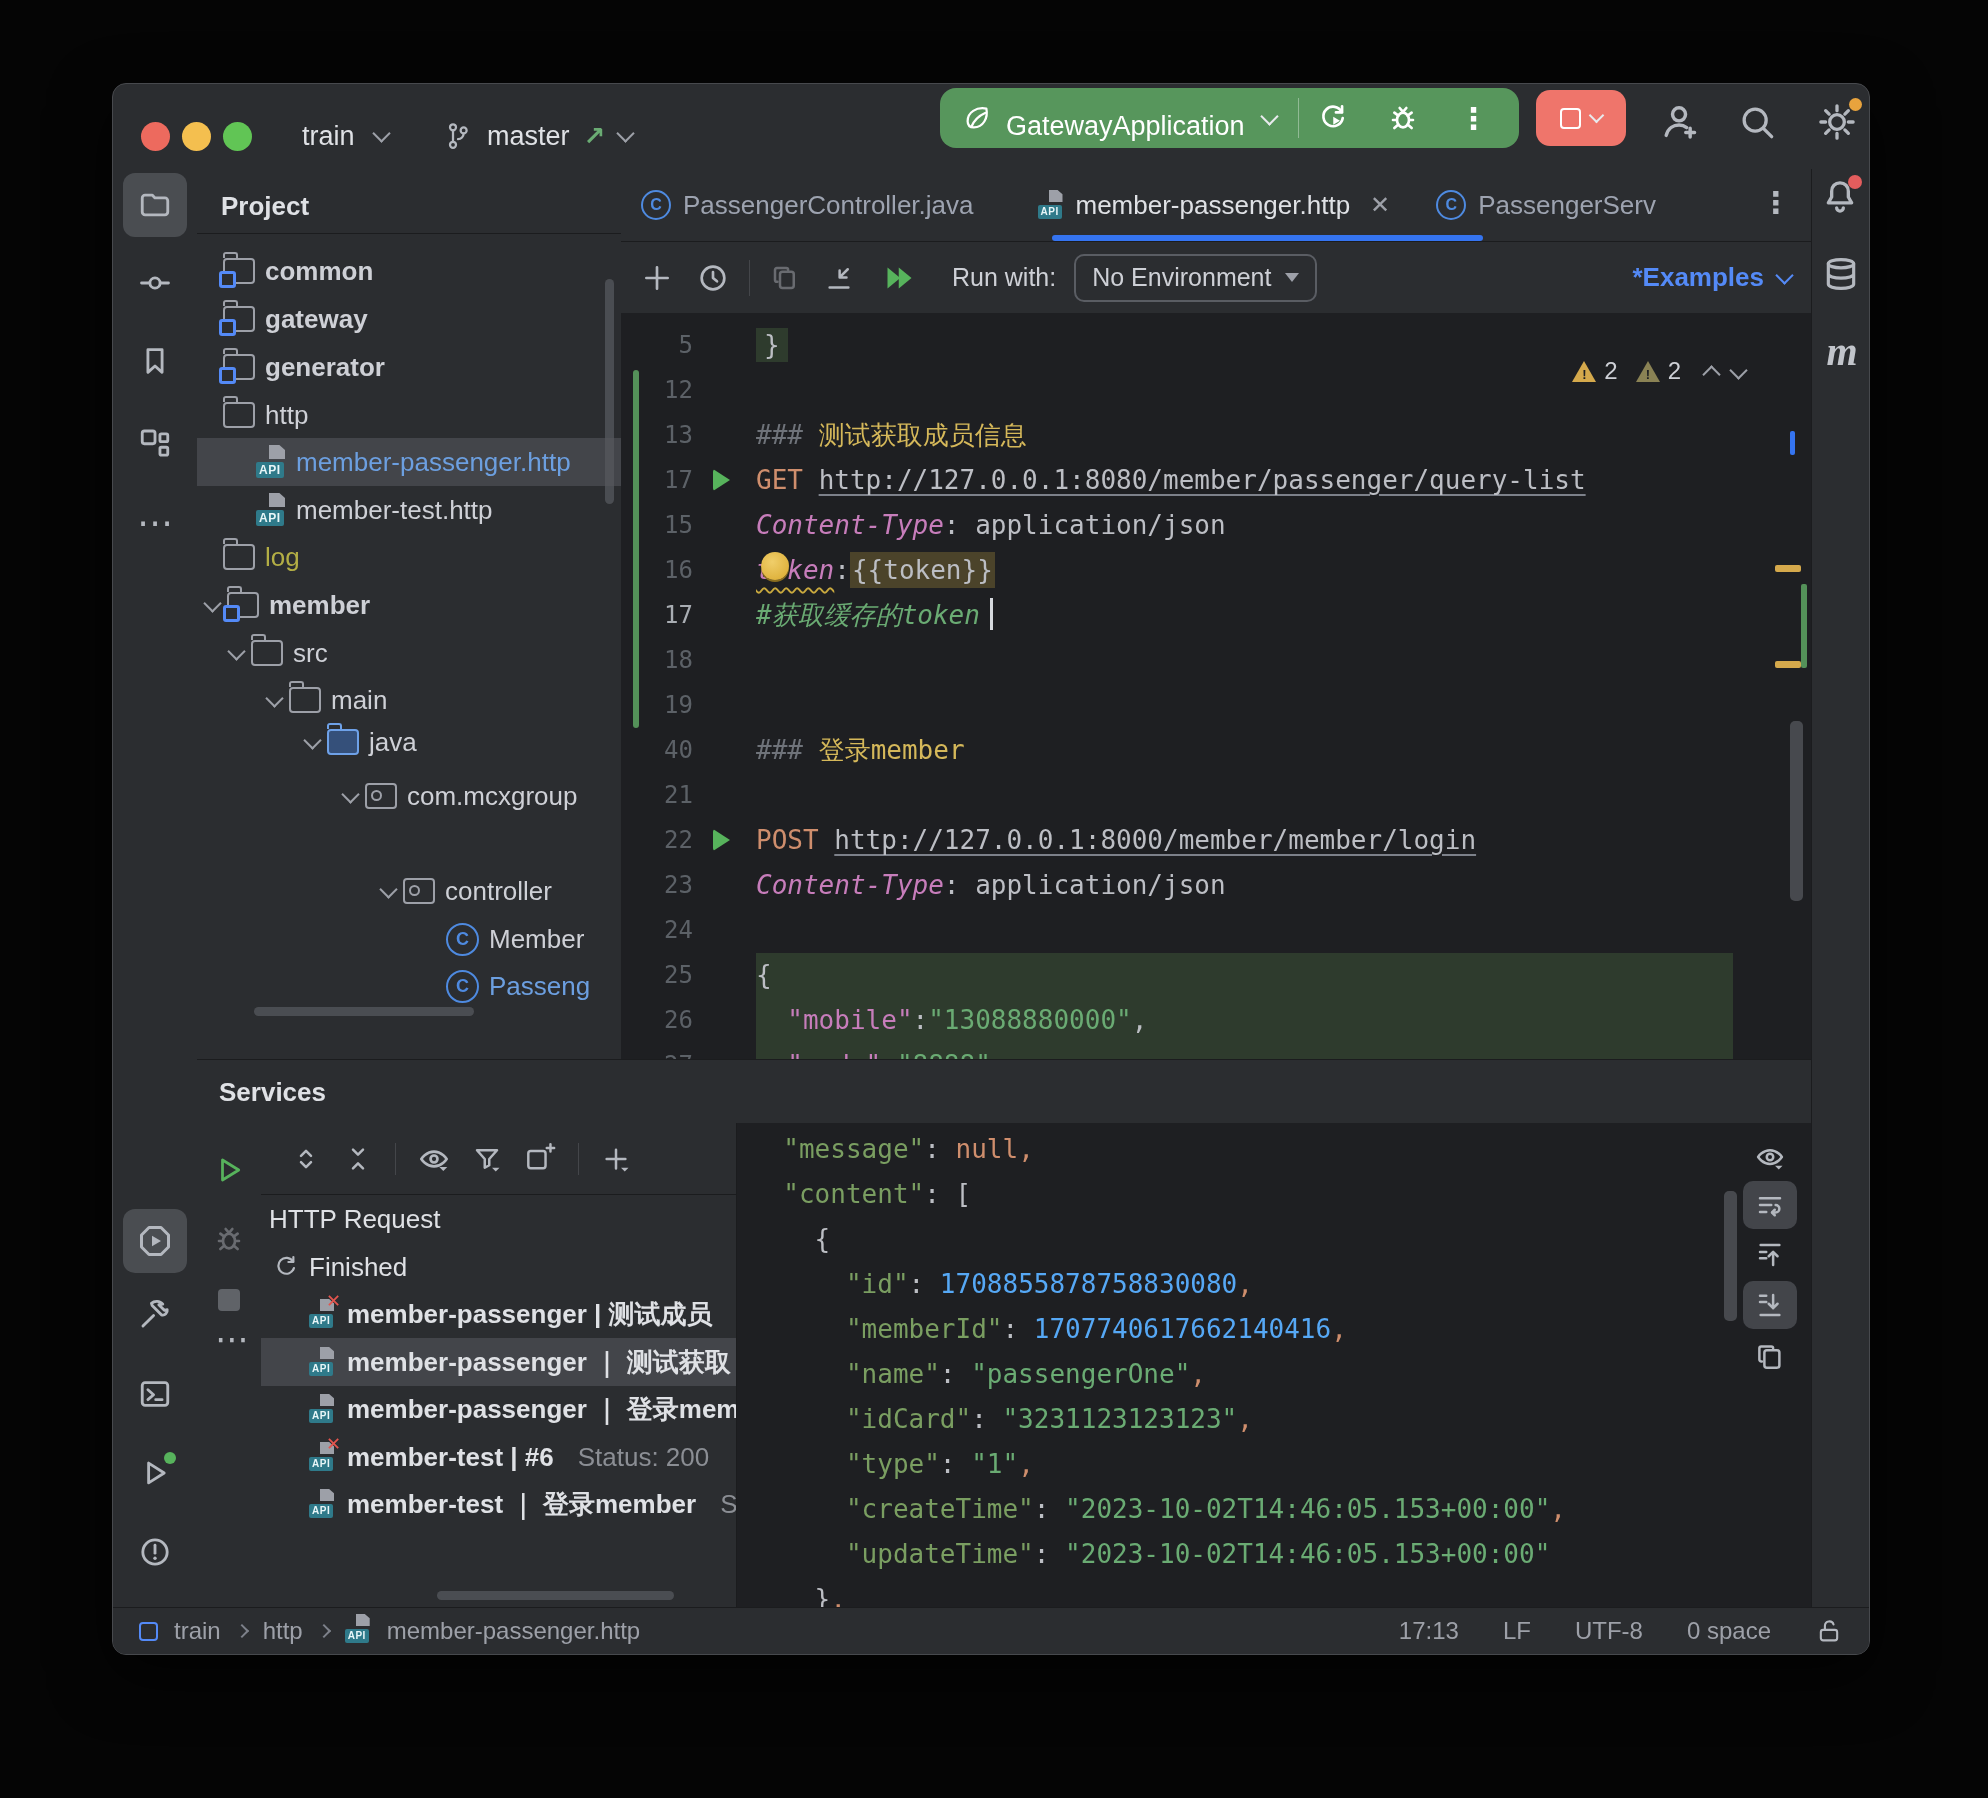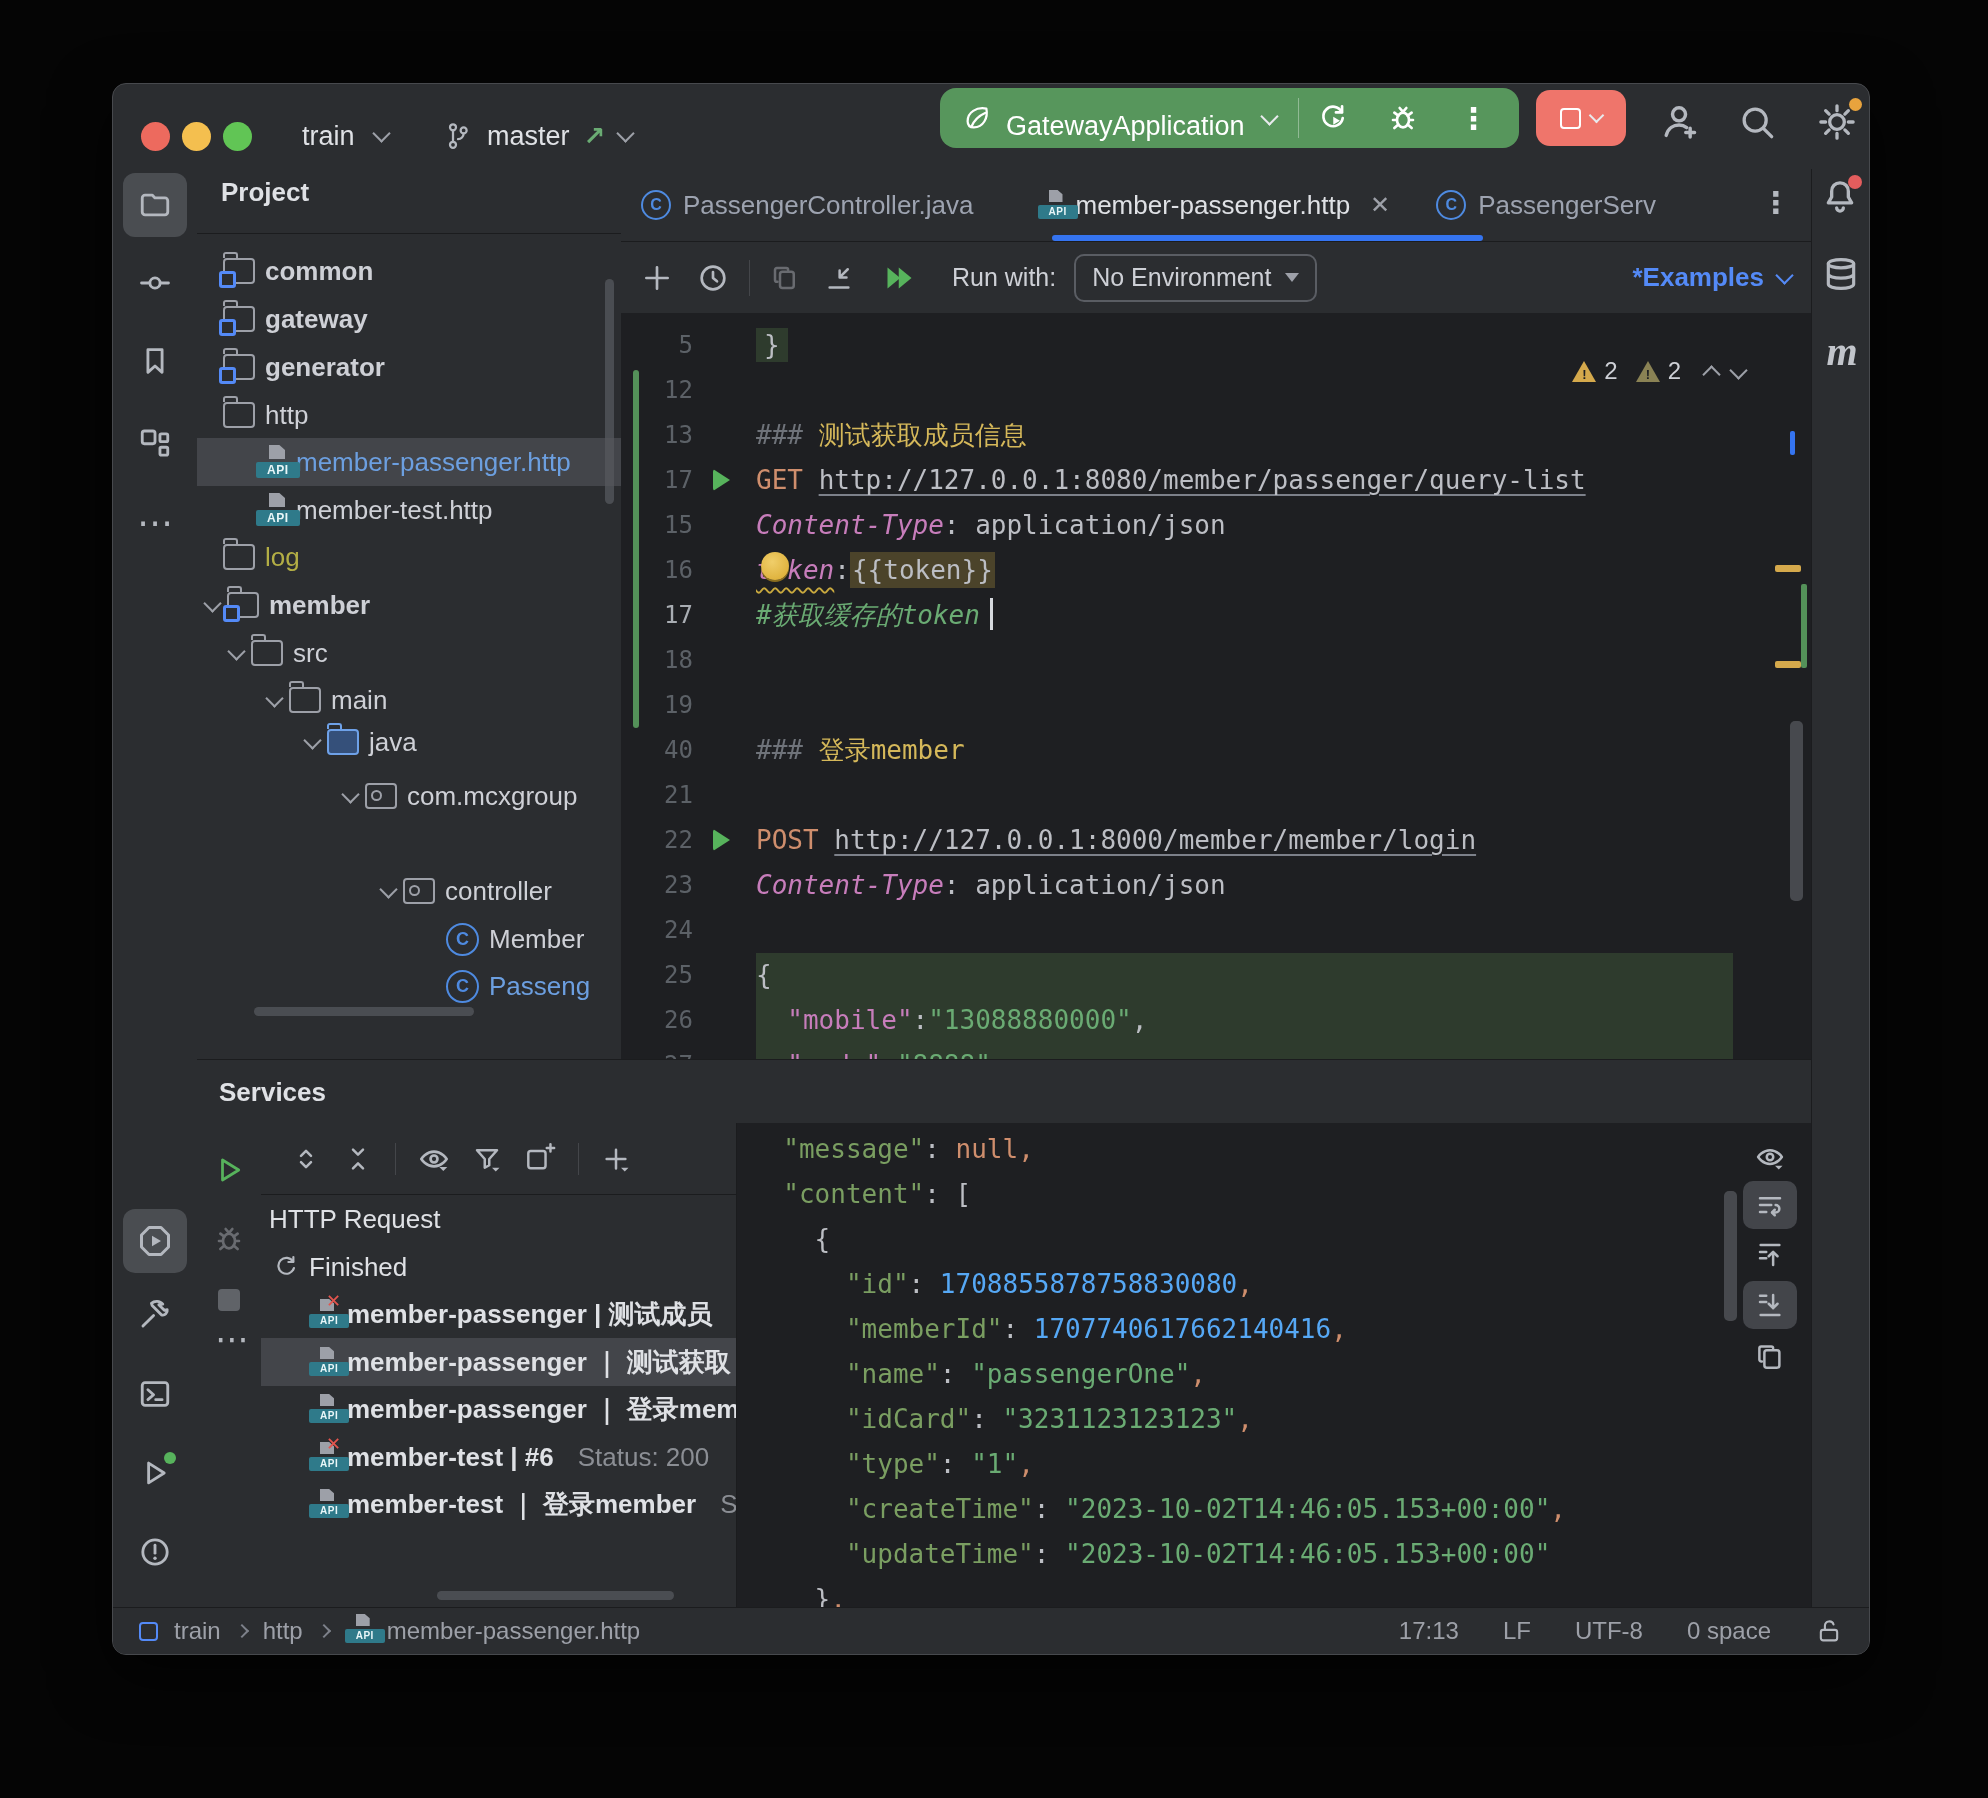--- a/index.html
+++ b/index.html
@@ -39,21 +39,21 @@
   .ic{flex:none;}
   .folder{--fc:#9da0a8;width:28px;height:22px;border:2.5px solid var(--fc);border-radius:4px;position:relative;}
   .folder::before{content:"";position:absolute;top:-8px;left:-2.5px;width:11px;height:4px;border:2.5px solid var(--fc);border-bottom:none;border-radius:3px 3px 0 0;}
   .folder.blue{--fc:#6ea1e8;background:#35507a;}
   .folder .badge{position:absolute;left:-6px;bottom:-6px;width:11px;height:11px;border:3px solid #548af7;border-radius:3px;background:#2b2d30;}
   .pkgic{width:28px;height:22px;border:2.5px solid #9da0a8;border-radius:4px;position:relative;}
   .pkgic::after{content:"";position:absolute;left:4px;top:5px;width:7px;height:7px;border:2.5px solid #9da0a8;border-radius:50%;}
   .cls{width:29px;height:29px;border:2.5px solid #4e8ae0;border-radius:50%;color:#4e8ae0;font-weight:700;font-size:18px;display:flex;align-items:center;justify-content:center;}
   .api-ic{width:30px;height:34px;position:relative;flex:none;}
   .api-ic .page{position:absolute;top:0;right:1px;width:16px;height:14px;background:#9da0a8;clip-path:polygon(0 0,65% 0,100% 35%,100% 100%,0 100%);}
-  .api-ic .tag{position:absolute;bottom:1px;left:0;background:#2f7a8a;color:#e8f6f8;font-weight:700;font-size:12px;line-height:1;padding:2px 11px;border-radius:2px;letter-spacing:.5px;}
+  .api-ic .tag{position:absolute;bottom:1px;left:0;background:#2f7a8a;color:#e8f6f8;font-weight:700;font-size:12px;line-height:1;padding:2px 3px;border-radius:2px;letter-spacing:.5px;}
   .api-ic .fx{position:absolute;top:-7px;right:-6px;color:#e3554e;font-weight:700;font-size:18px;line-height:1;}
   .chevslot{width:30px;display:flex;justify-content:center;flex:none;}
   .sbar{background:#55585e;border-radius:5px;opacity:.75;}
   
   .tabsbar{left:508px;top:85px;width:1190px;height:72px;background:#2b2d30;border-bottom:1px solid #1b1c1e;}
   .tablbl{font-size:26px;color:#9da3b0;}
   .tablbl.on{color:#dfe1e5;}
   .tabx{color:#9da0a8;font-size:24px;}
   .underline{background:#3574f0;height:6px;border-radius:3px;}
   .toolbar{left:508px;top:158px;width:1190px;height:71px;background:#2b2d30;border-bottom:4px solid #b91c1c;}
@@ -243,21 +243,21 @@
       <svg class="sv svg2" width="34" height="34" viewBox="0 0 24 24">
           <circle cx="7" cy="5.5" r="2.4"></circle>
           <circle cx="17.5" cy="8" r="2.4"></circle>
           <circle cx="10" cy="19" r="2.4"></circle>
           <path d="M7 8v4.5a3 3 0 003 3M17.5 10.4v.6a3.5 3.5 0 01-3.5 3.5h-1"></path>
         </svg>
     </div>
   </div>
 
   <div class="abs proj">
-    <div class="abs phead" style="left:24px;top:8px;">Project</div>
+    <div class="abs phead" style="left:24px;top:22px;">Project</div>
     <div class="abs" style="left:0;top:64px;width:424px;height:1px;background:#1b1c1e;"></div>
 
     <div class="prow" style="top:126px;padding-left:26px;">
       <span class="ic folder">
           <i class="badge"></i>
         </span>
         <span class="lbl bold">gateway</span>
     </div>
     <div class="prow" style="top:78px;padding-left:26px;">
       <span class="ic folder">

